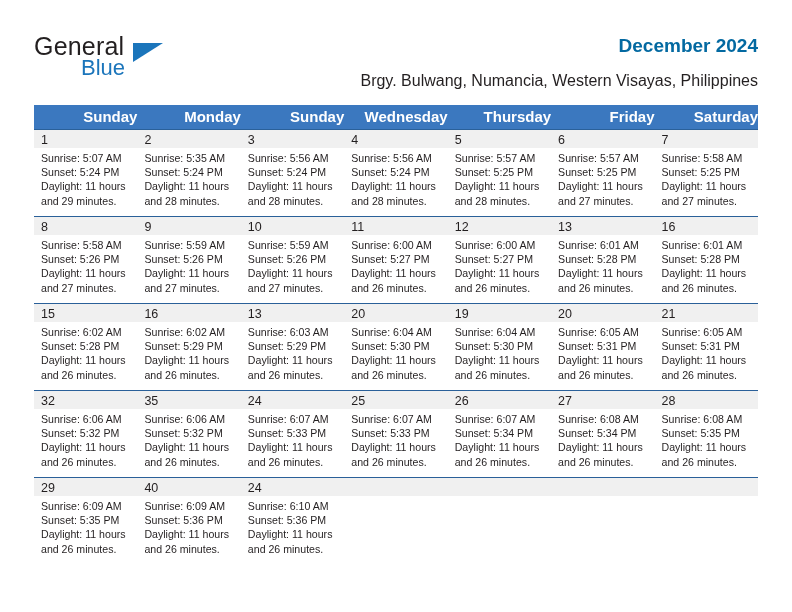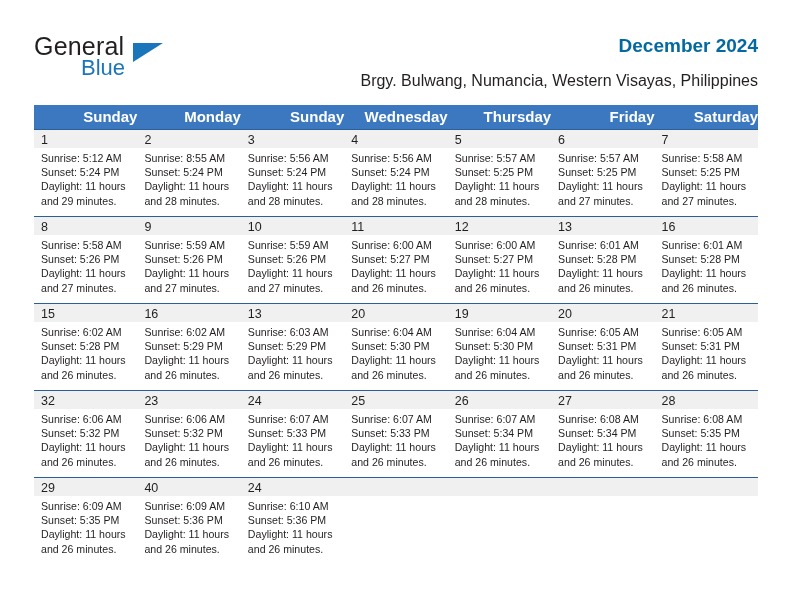--- a/index.html
+++ b/index.html
@@ -172,31 +172,31 @@
         <th>Friday</th>
         <th>Saturday</th>
       </tr>
     </thead>
     <tbody id="calendar-body">
         <tr class="week-row">
           <td>
             <div class="cell-inner">
               <div class="daynum">1</div>
               <div class="details">
-                <div>Sunrise: 5:12 AM</div>
+                <div>Sunrise: 5:07 AM</div>
                 <div>Sunset: 5:24 PM</div>
                 <div class="daylight">Daylight: 11 hours and 29 minutes.</div>
               </div>
             </div>
           </td>
           <td>
             <div class="cell-inner">
               <div class="daynum">2</div>
               <div class="details">
-                <div>Sunrise: 8:55 AM</div>
+                <div>Sunrise: 5:35 AM</div>
                 <div>Sunset: 5:24 PM</div>
                 <div class="daylight">Daylight: 11 hours and 28 minutes.</div>
               </div>
             </div>
           </td>
           <td>
             <div class="cell-inner">
               <div class="daynum">3</div>
               <div class="details">
                 <div>Sunrise: 5:56 AM</div>
@@ -396,21 +396,21 @@
               <div class="daynum">32</div>
               <div class="details">
                 <div>Sunrise: 6:06 AM</div>
                 <div>Sunset: 5:32 PM</div>
                 <div class="daylight">Daylight: 11 hours and 26 minutes.</div>
               </div>
             </div>
           </td>
           <td>
             <div class="cell-inner">
-              <div class="daynum">23</div>
+              <div class="daynum">35</div>
               <div class="details">
                 <div>Sunrise: 6:06 AM</div>
                 <div>Sunset: 5:32 PM</div>
                 <div class="daylight">Daylight: 11 hours and 26 minutes.</div>
               </div>
             </div>
           </td>
           <td>
             <div class="cell-inner">
               <div class="daynum">24</div>

